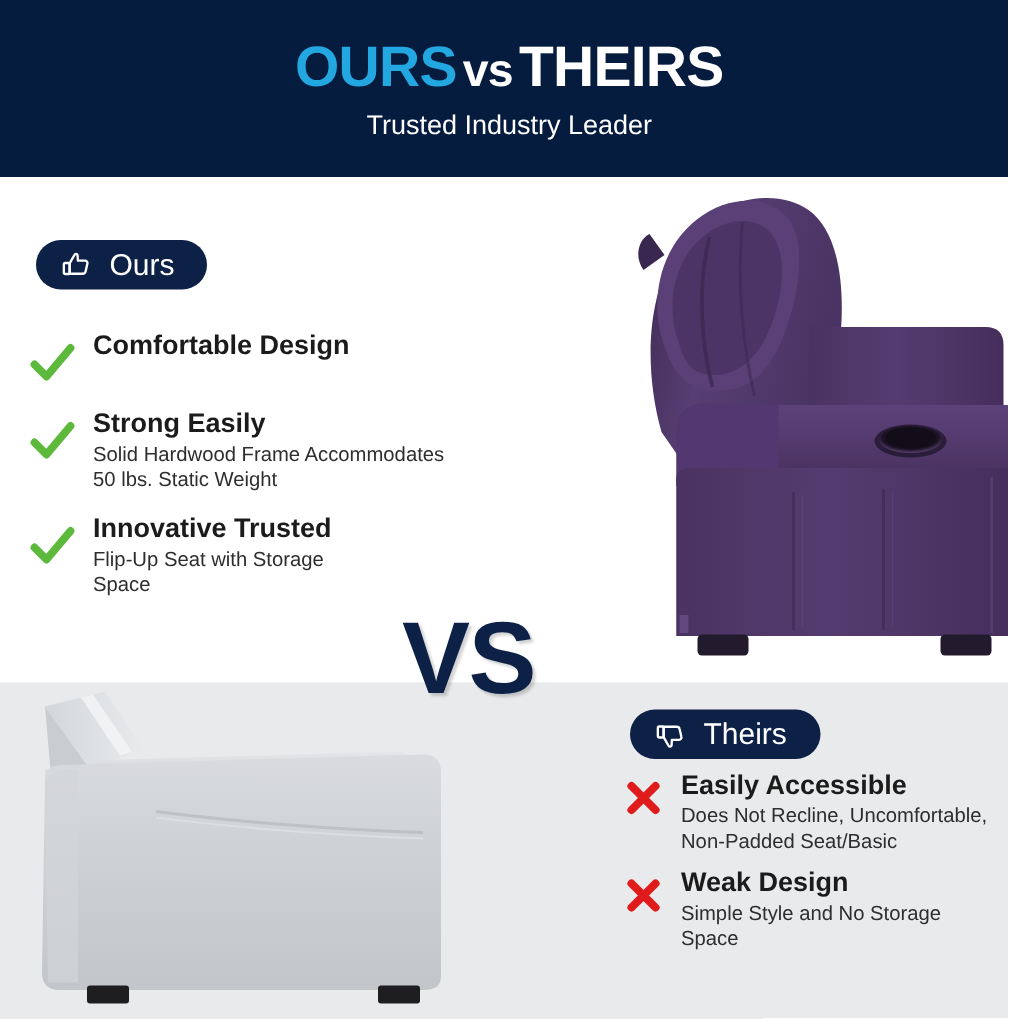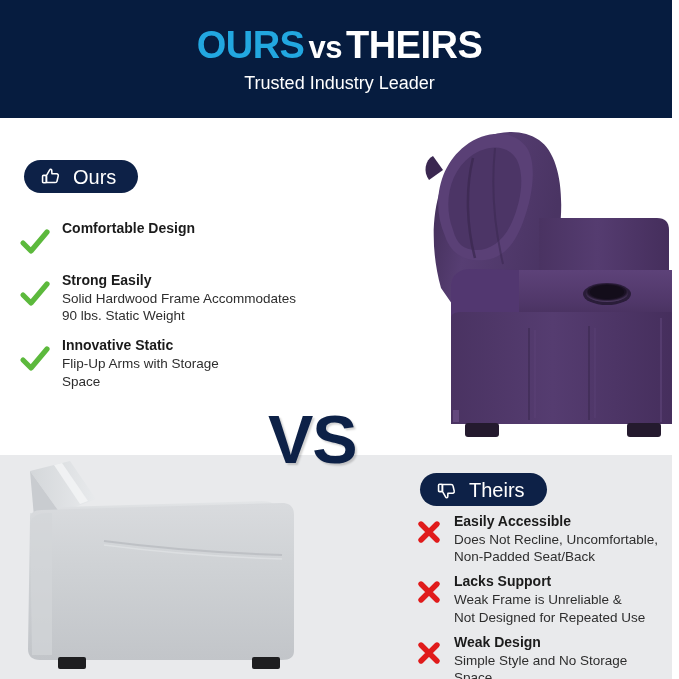--- a/index.html
+++ b/index.html
@@ -105,21 +105,21 @@
     flex: 0 0 auto;
     width: 34px;
     height: 34px;
     margin-top: 6px;
     margin-right: 10px;
   }
   .feature-mark svg { display: block; width: 34px; height: 34px; }
 
   .feature-text { flex: 1 1 auto; }
   .feature-title {
-    font-size: 14px;
+    font-size: 18px;
     font-weight: 700;
     color: #1b1b1b;
     line-height: 1.28;
   }
   .feature-desc {
     font-size: 13.5px;
     font-weight: 400;
     color: #2e2e2e;
     line-height: 1.28;
     white-space: pre-line;
@@ -319,66 +319,54 @@
 
     <div class="feature-row">
       <span class="feature-mark">
         <svg viewBox="0 0 34 34">
           <path d="M5 18 L 13 26 L 29 7" fill="none" stroke="#5cb93c" stroke-width="5.2" stroke-linecap="round" stroke-linejoin="round"></path>
         </svg>
       </span>
       <span class="feature-text">
         <span class="feature-title">Strong Easily</span>
         <div class="feature-desc">Solid Hardwood Frame Accommodates
-90 lbs. Static Weight</div>
+50 lbs. Static Weight</div>
       </span>
     </div>
 
     <div class="feature-row">
       <span class="feature-mark">
         <svg viewBox="0 0 34 34">
           <path d="M5 18 L 13 26 L 29 7" fill="none" stroke="#5cb93c" stroke-width="5.2" stroke-linecap="round" stroke-linejoin="round"></path>
         </svg>
       </span>
       <span class="feature-text">
-        <span class="feature-title">Innovative Static</span>
-        <div class="feature-desc">Flip-Up Arms with Storage
+        <span class="feature-title">Innovative Trusted</span>
+        <div class="feature-desc">Flip-Up Seat with Storage
 Space</div>
       </span>
     </div>
 
   </div>
 
   <div class="feature-list" id="list-theirs">
 
     <div class="feature-row">
       <span class="feature-mark">
         <svg viewBox="0 0 30 30">
           <path d="M7 7 L 23 23 M 23 7 L 7 23" fill="none" stroke="#e01b1b" stroke-width="5.4" stroke-linecap="round"></path>
         </svg>
       </span>
       <span class="feature-text">
         <span class="feature-title">Easily Accessible</span>
         <div class="feature-desc">Does Not Recline, Uncomfortable,
-Non-Padded Seat/Back</div>
-      </span>
-    </div>
-
-    <div class="feature-row">
-      <span class="feature-mark">
-        <svg viewBox="0 0 30 30">
-          <path d="M7 7 L 23 23 M 23 7 L 7 23" fill="none" stroke="#e01b1b" stroke-width="5.4" stroke-linecap="round"></path>
-        </svg>
-      </span>
-      <span class="feature-text">
-        <span class="feature-title">Lacks Support</span>
-        <div class="feature-desc">Weak Frame is Unreliable &amp;
-Not Designed for Repeated Use</div>
-      </span>
-    </div>
+Non-Padded Seat/Basic</div>
+      </span>
+    </div>
+
 
     <div class="feature-row">
       <span class="feature-mark">
         <svg viewBox="0 0 30 30">
           <path d="M7 7 L 23 23 M 23 7 L 7 23" fill="none" stroke="#e01b1b" stroke-width="5.4" stroke-linecap="round"></path>
         </svg>
       </span>
       <span class="feature-text">
         <span class="feature-title">Weak Design</span>
         <div class="feature-desc">Simple Style and No Storage

